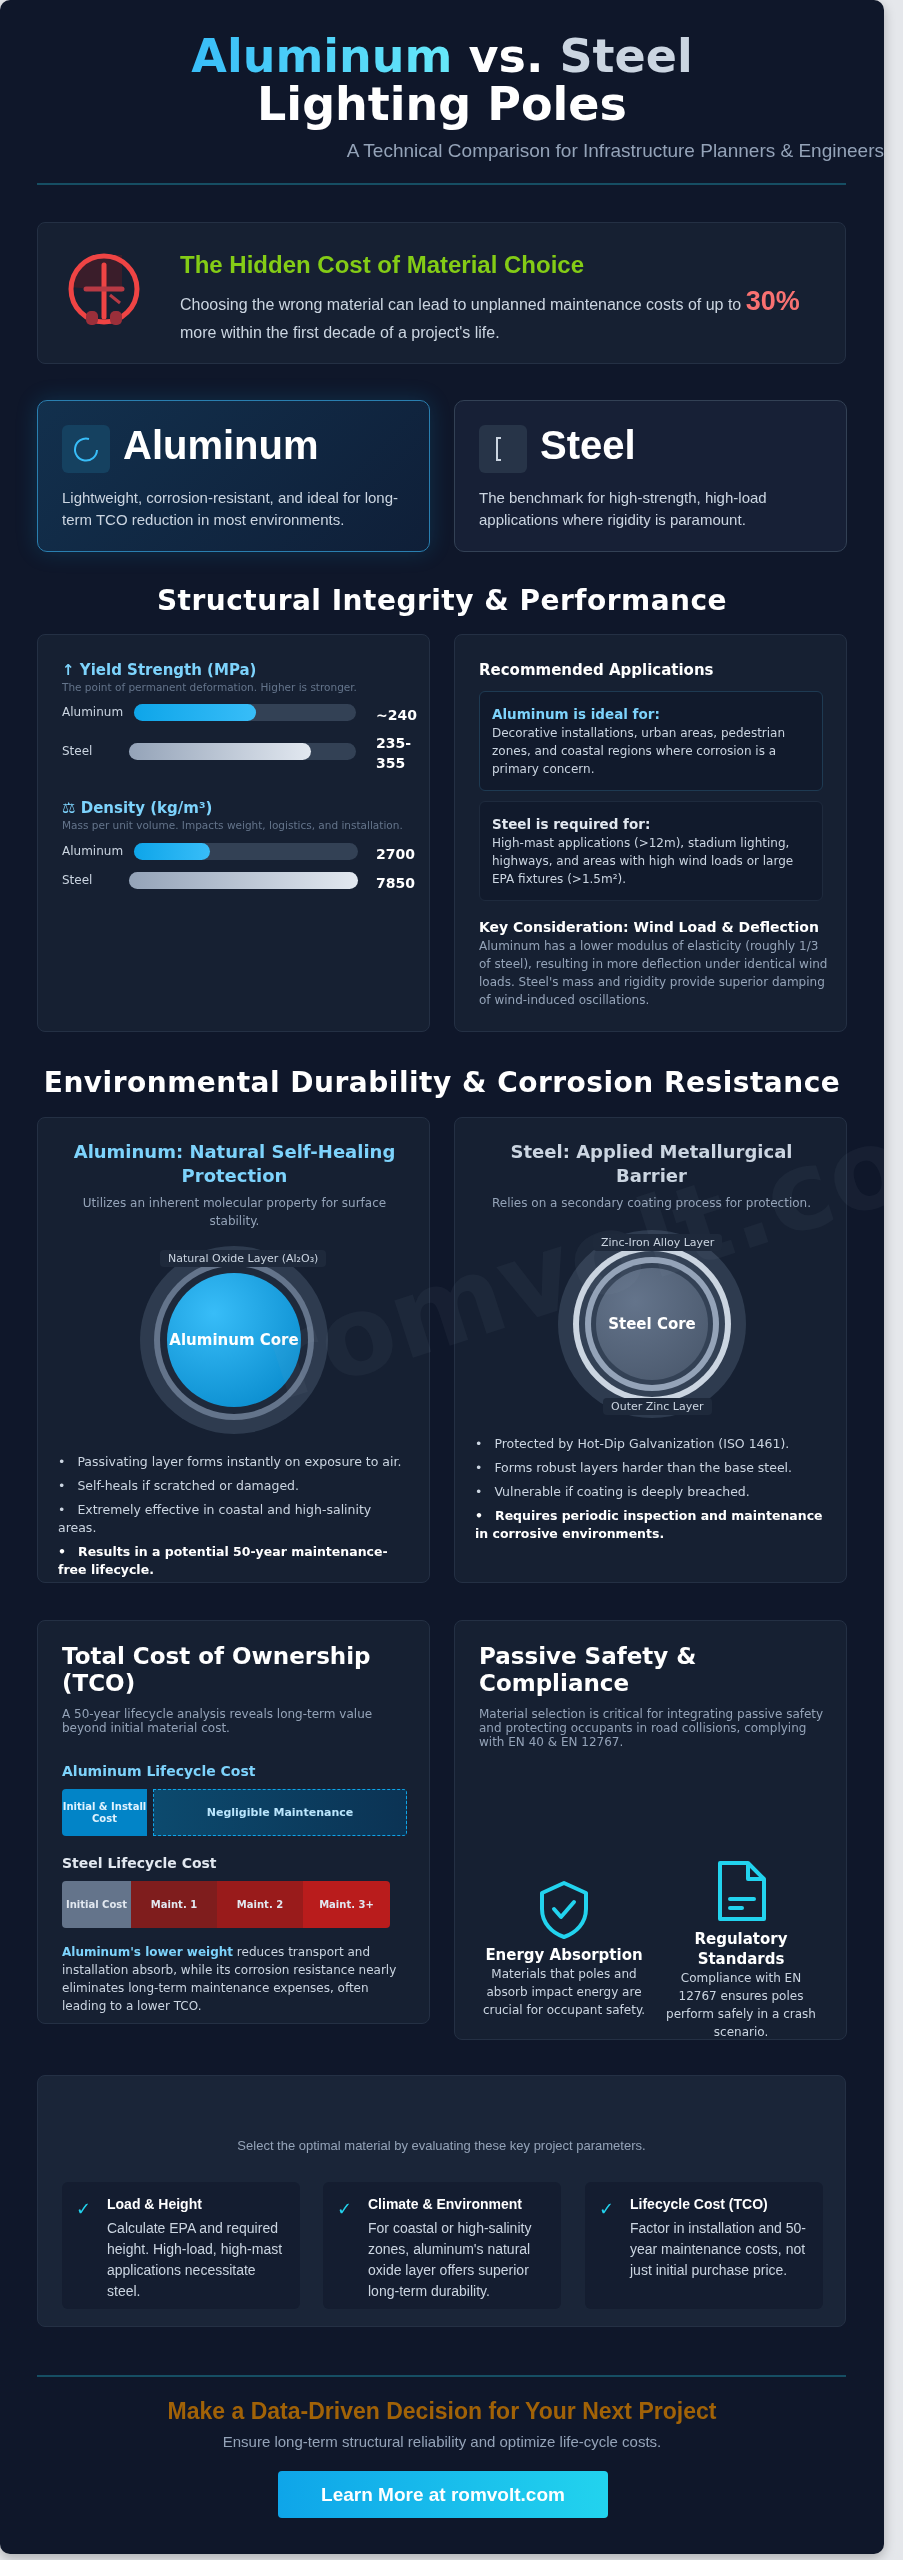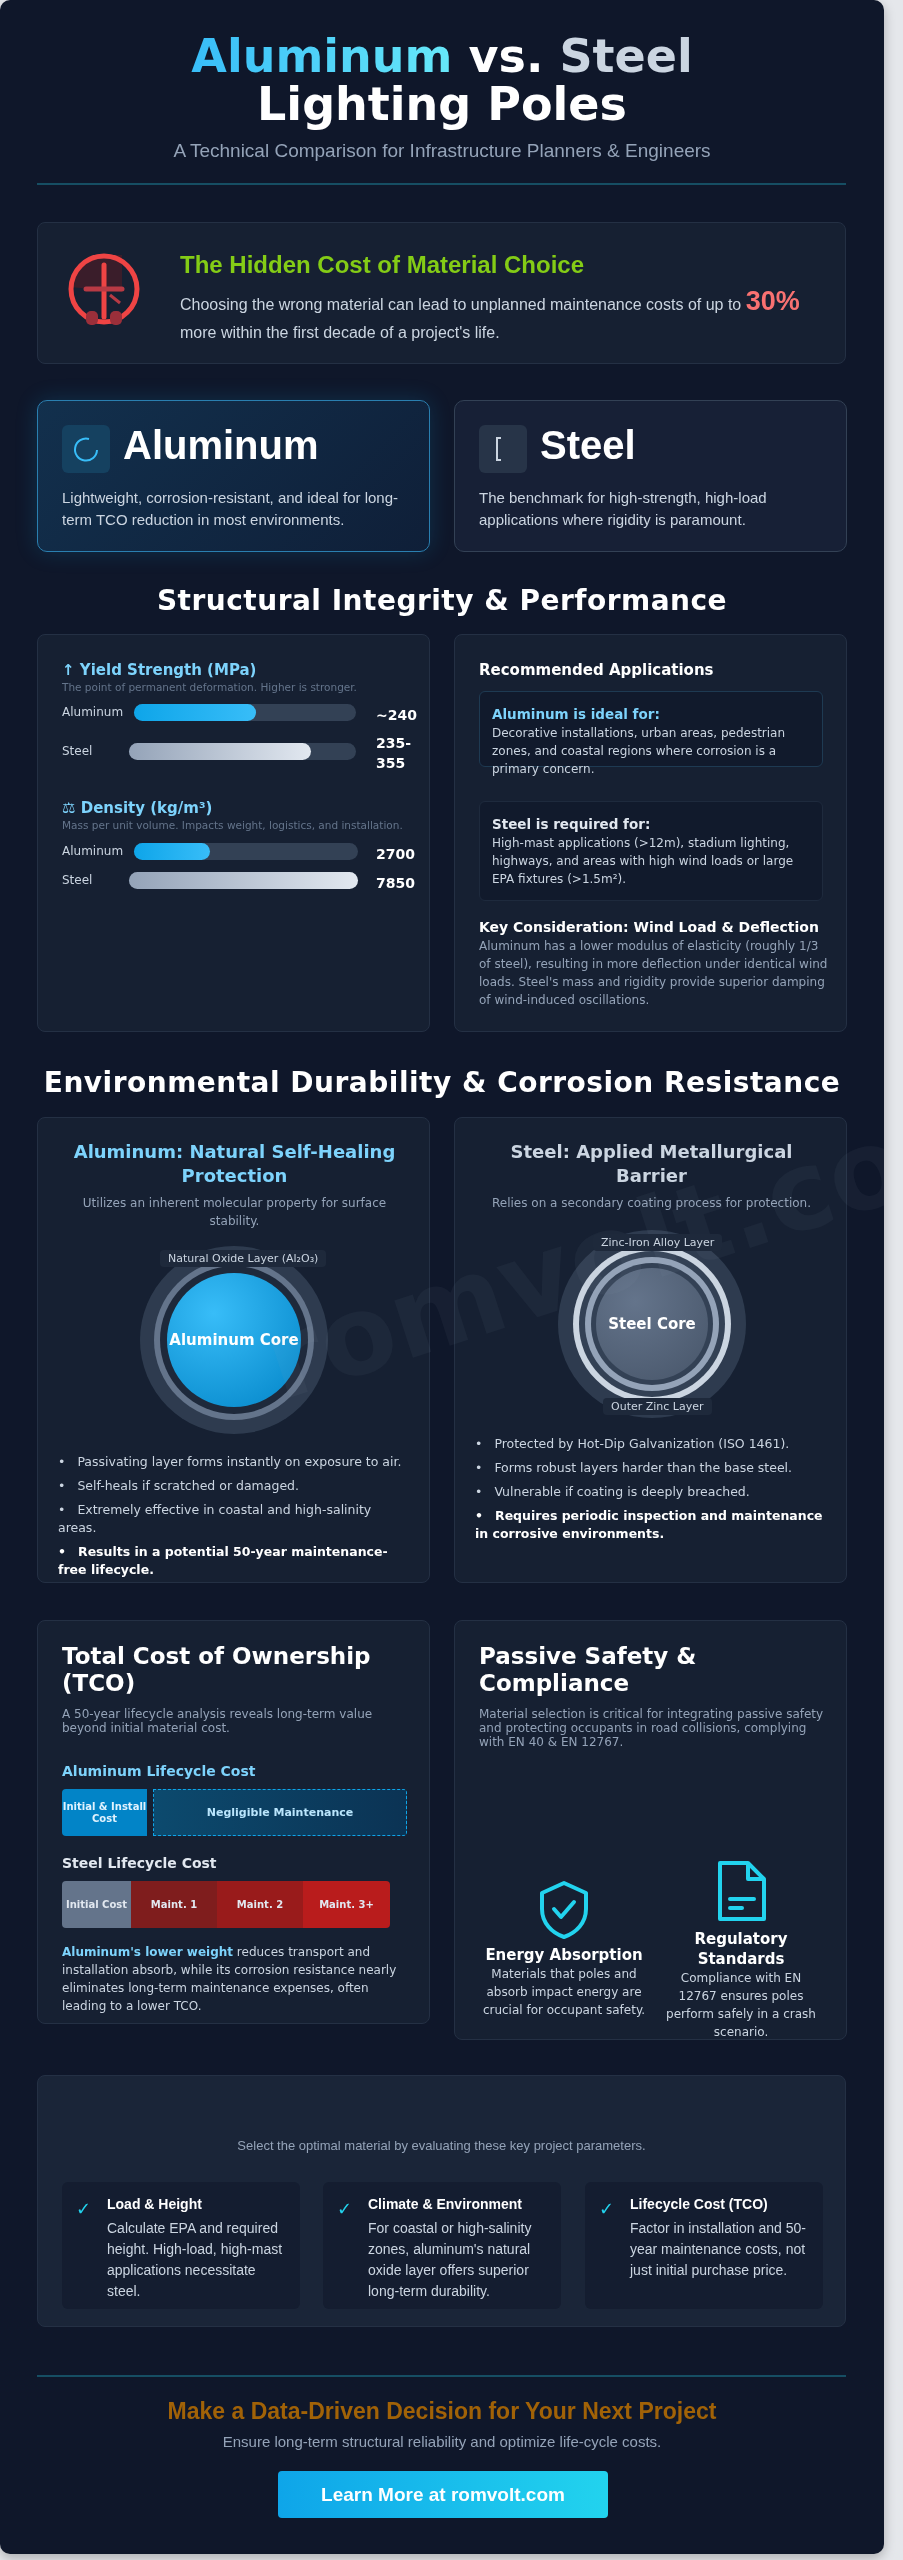--- a/index.html
+++ b/index.html
@@ -12,21 +12,21 @@
   }
   .watermark {
     position: absolute; left: 250px; top: 1180px; font-size: 110px; font-weight: bold;
     color: rgba(148,163,184,0.06); transform: rotate(-18deg); white-space: nowrap;
     pointer-events: none; z-index: 1; font-family: "DejaVu Sans", sans-serif;
   }
   .header { text-align: center; padding-top: 32px; }
   .header h1 { font-size: 46px; font-weight: bold; line-height: 48px; color: #fff; padding: 0 100px; }
   .h-alu { color: #38bdf8; background: linear-gradient(90deg,#38bdf8,#67e8f9); -webkit-background-clip: text; color: transparent; }
   .h-steel { color: #cbd5e1; }
-  .header .subtitle { font-family: "Liberation Sans", sans-serif; color: #94a3b8; font-size: 19px; margin-top: 12px; }
+  .header .subtitle { font-family: "Liberation Sans", sans-serif; color: #94a3b8; font-size: 19px; margin-top: 12px; text-align: right; }
   .divider { height: 2px; background: #164e63; margin: 0 37px; }
   .card {
     background: #162032; border: 1px solid #243044; border-radius: 8px; position: absolute;
   }
   .hidden-cost { left: 37px; top: 222px; width: 809px; height: 142px; }
   .hc-icon { position: absolute; left: 24px; top: 24px; width: 84px; height: 84px; }
   .hc-title { position: absolute; left: 142px; top: 28px; font-family: "Liberation Sans", sans-serif; font-weight: bold; font-size: 24px; color: #84cc16; }
   .hc-text { position: absolute; left: 142px; top: 64px; width: 640px; font-family: "Liberation Sans", sans-serif; font-size: 16px; color: #cbd5e1; line-height: 28px; }
   .hc-pct { color: #f87171; font-weight: bold; font-size: 27px; }
 
@@ -48,21 +48,21 @@
   .bar-row { position: absolute; left: 24px; width: 360px; height: 22px; }
   .bar-label { position: absolute; left: 0; top: 3px; font-size: 12px; color: #cbd5e1; }
   .bar-track { position: absolute; left: 72px; width: 220px; height: 17px; top: 2px; border-radius: 9px; background: #334155; }
   .bar-fill { position: absolute; left: 0; top: 0; height: 17px; border-radius: 9px; }
   .fill-alu { background: linear-gradient(90deg,#0ea5e9,#38bdf8); }
   .fill-steel { background: linear-gradient(90deg,#94a3b8,#e2e8f0); }
   .bar-val { position: absolute; left: 314px; top: 3px; font-weight: bold; font-size: 14px; color: #fff; line-height: 20px; }
 
   .rec-title { position: absolute; left: 24px; top: 26px; font-weight: bold; font-size: 15px; color: #fff; }
   .rec-box { position: absolute; left: 24px; width: 344px; border-radius: 6px; background: #111a2c; padding: 14px 12px; }
-  .rec-box.alu { top: 56px; height: 76px; border: 1px solid #1e3a52; }
+  .rec-box.alu { top: 56px; height: 100px; border: 1px solid #1e3a52; }
   .rec-box.steel { top: 166px; height: 100px; border: 1px solid #1e2a3d; }
   .rec-box h4 { font-size: 13.5px; font-weight: bold; margin-bottom: 2px; }
   .rec-box.alu h4 { color: #7dd3fc; }
   .rec-box.steel h4 { color: #e2e8f0; }
   .rec-box p { font-size: 12px; line-height: 18px; color: #cbd5e1; }
   .key-title { position: absolute; left: 24px; top: 284px; font-size: 14px; font-weight: bold; color: #fff; }
   .key-text { position: absolute; left: 24px; top: 302px; width: 350px; font-size: 12px; line-height: 18px; color: #94a3b8; }
 
   .env-left { left: 37px; top: 1117px; width: 393px; height: 466px; }
   .env-right { left: 454px; top: 1117px; width: 393px; height: 466px; }

